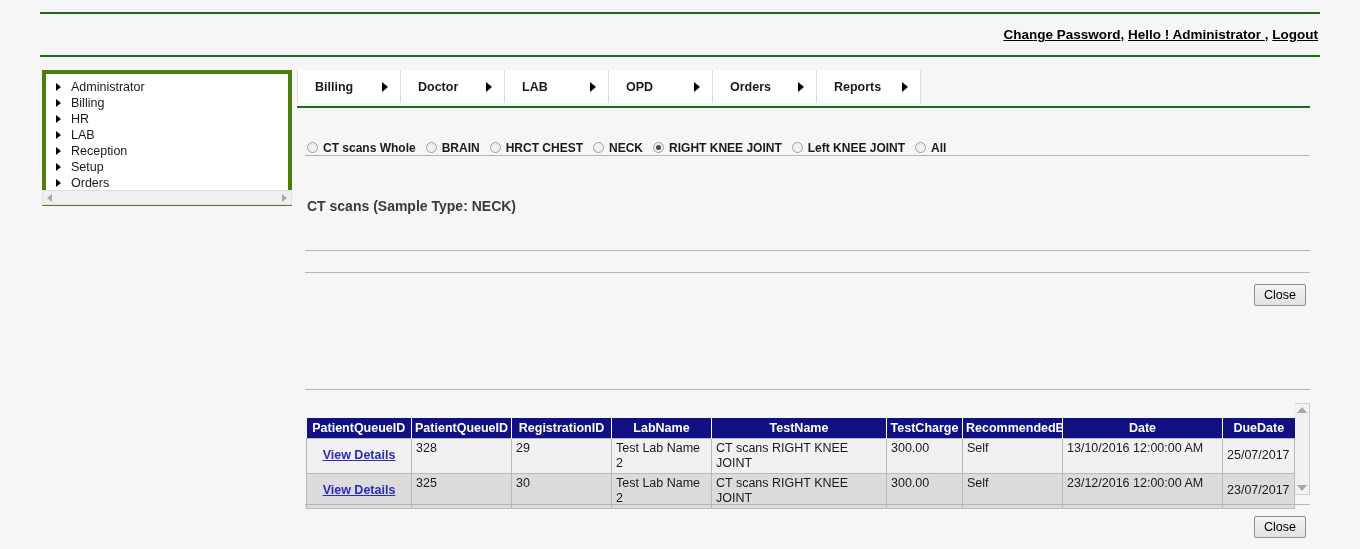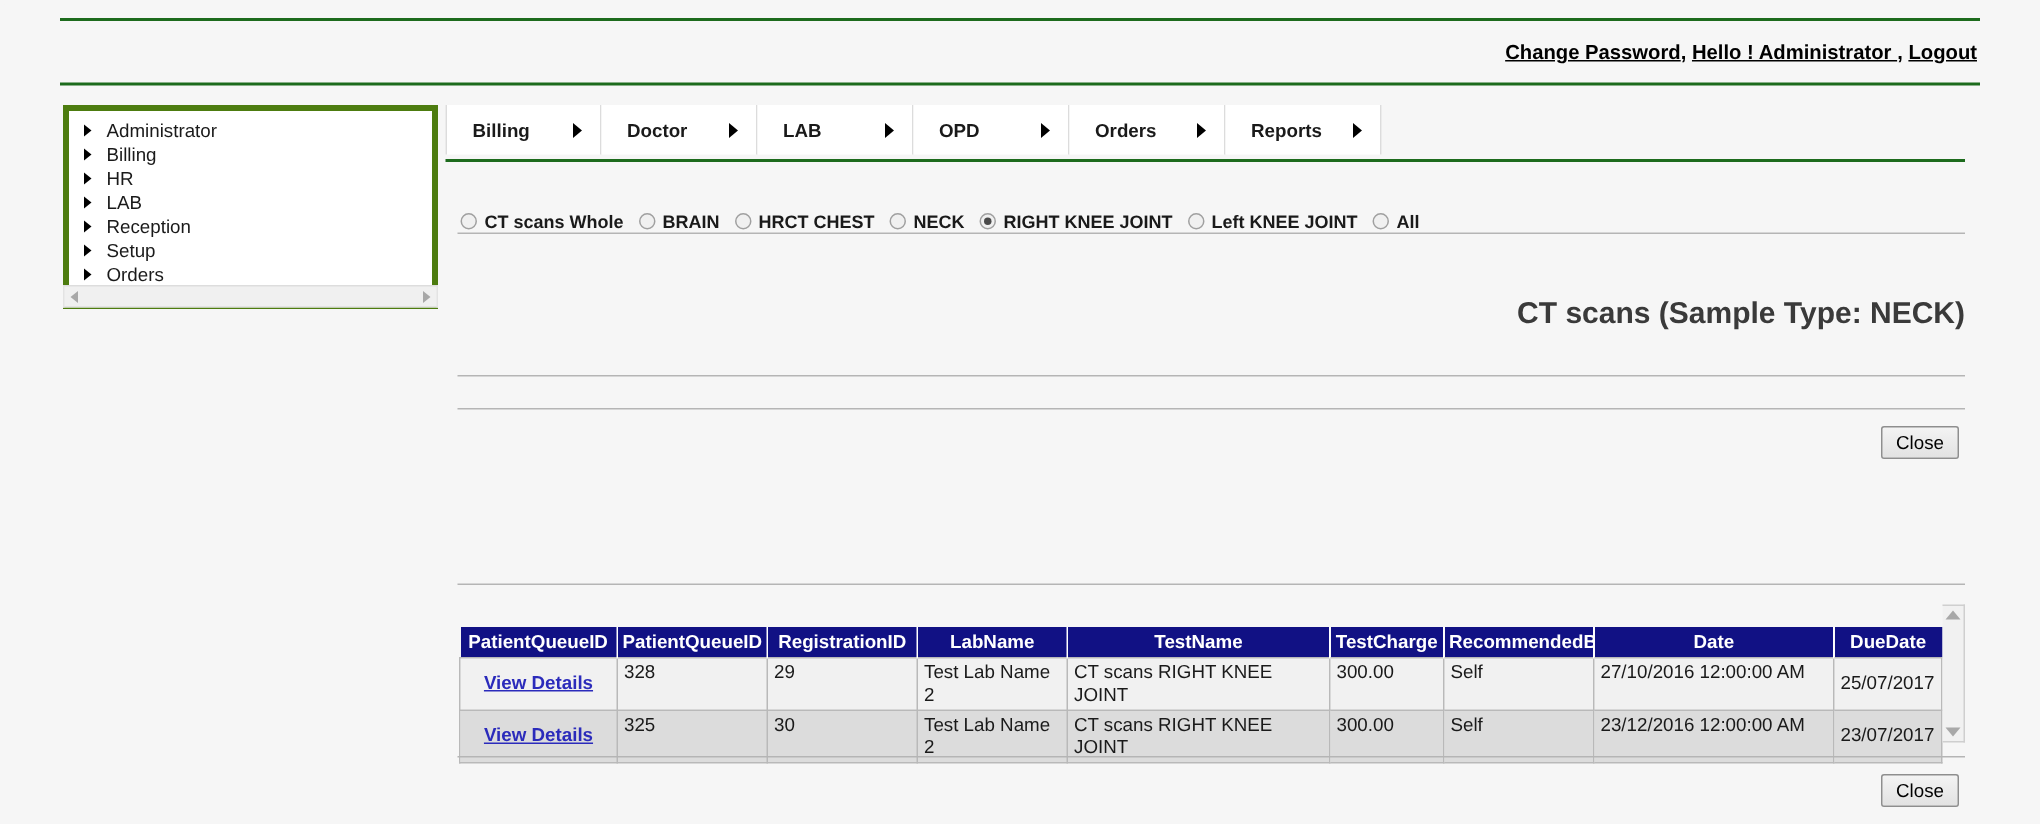--- a/index.html
+++ b/index.html
@@ -197,22 +197,22 @@
     width: 1005px;
     height: 0;
     border-top: 1px solid #b5b5b5;
   }
 
   
   .section-title {
     position: absolute;
     left: 307px;
     width: 1003px;
-    text-align: right;
-    font-size: 20px;
+    text-align: left;
+    font-size: 14px;
     font-weight: bold;
     color: #3a3a3a;
   }
   #title-neck  { top: 198px; }
   #title-right { top: 337px; }
 
   .gray-rule {
     position: absolute;
     left: 305px;
     width: 1005px;
@@ -470,21 +470,21 @@
         <tr class="row-odd">
           <td>
             <span class="view-link">View Details</span>
           </td>
           <td>328</td>
           <td>29</td>
           <td>Test Lab Name 2</td>
           <td>CT scans RIGHT KNEE JOINT</td>
           <td>300.00</td>
           <td>Self</td>
-          <td>27/10/2016 12:00:00 AM</td>
+          <td>13/10/2016 12:00:00 AM</td>
           <td class="cell-mid">25/07/2017</td>
         </tr>
         <tr class="row-even">
           <td>
             <span class="view-link">View Details</span>
           </td>
           <td>325</td>
           <td>30</td>
           <td>Test Lab Name 2</td>
           <td>CT scans RIGHT KNEE JOINT</td>

